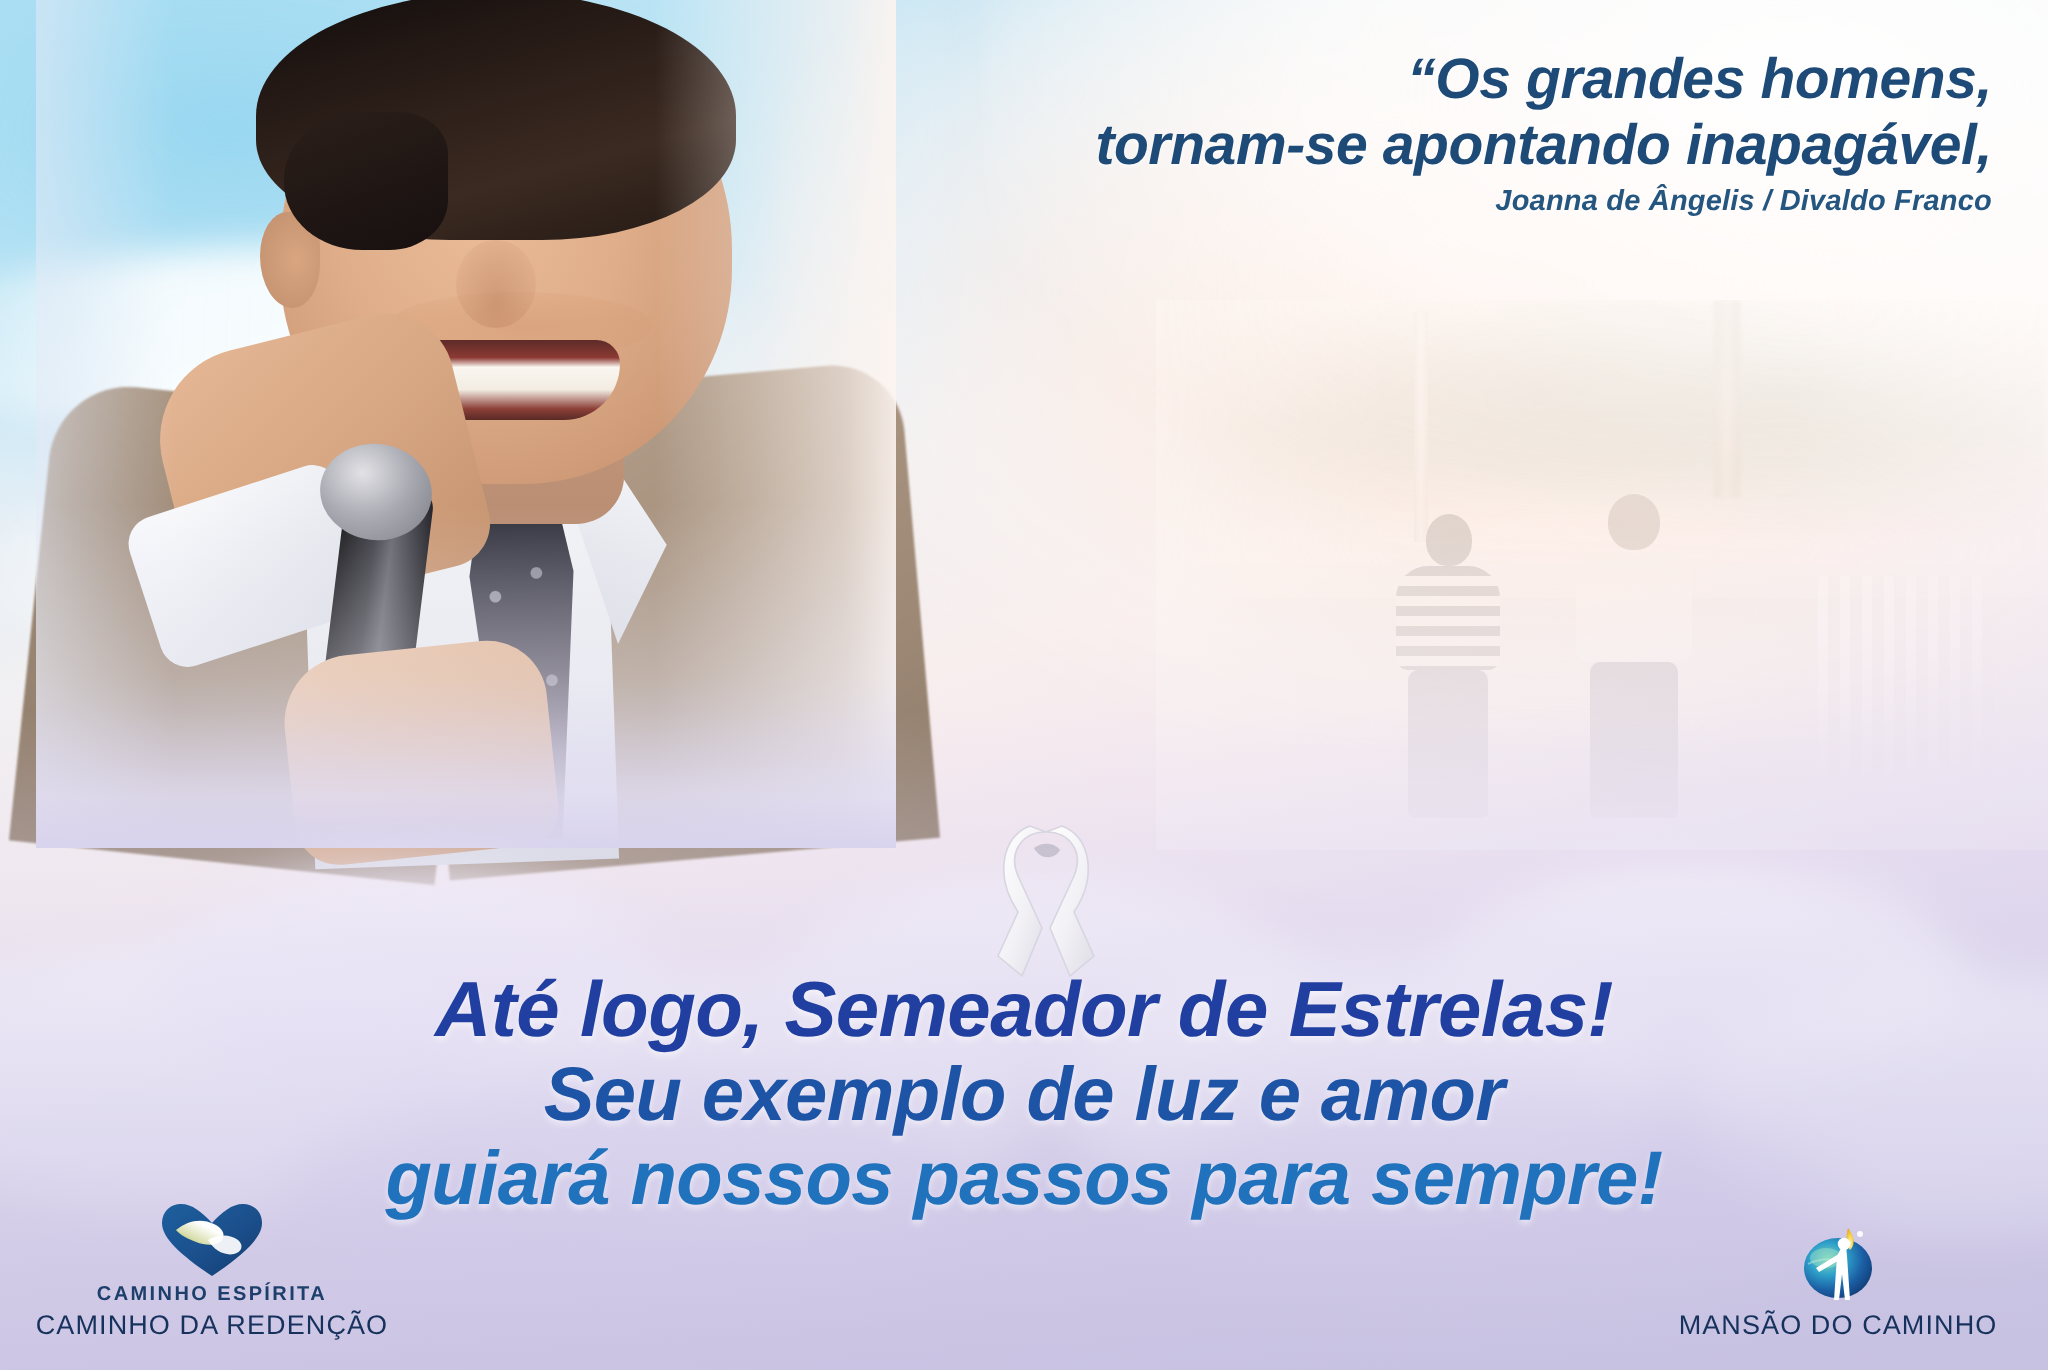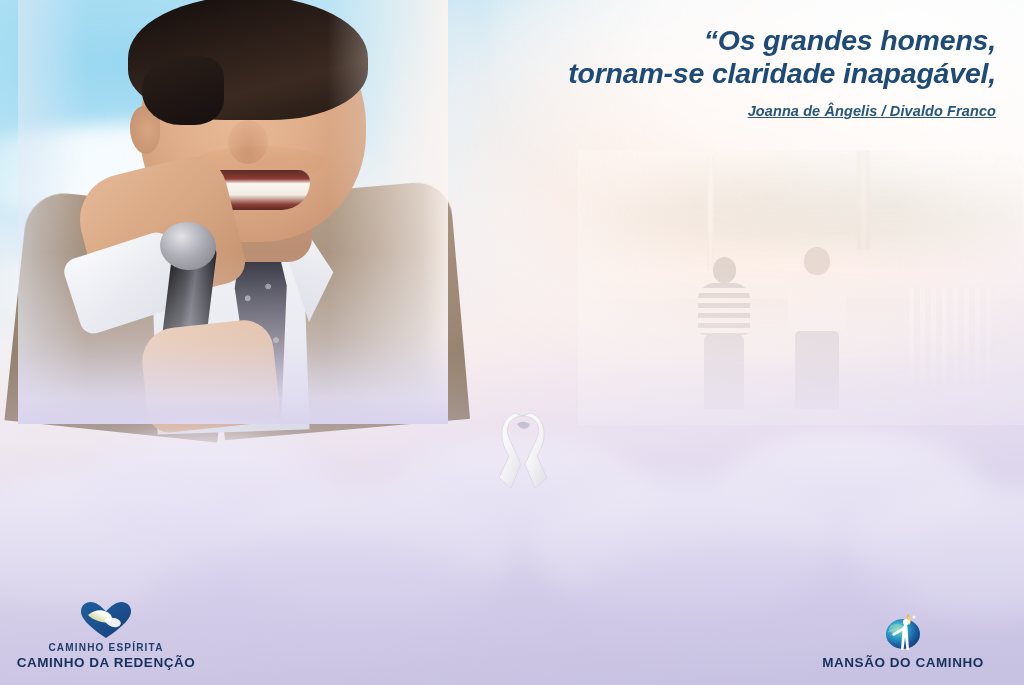--- a/index.html
+++ b/index.html
@@ -370,28 +370,27 @@
     font-style:italic;
     font-weight:bold;
     font-size:28.5px;
     line-height:33px;
     letter-spacing:-0.2px;
     color:#1d4a77;
     white-space:nowrap;
     text-shadow:0 1px 2px rgba(255,255,255,0.75);
   }
   .quote-attr {
-    margin-top:13px;
+    margin-top:3px;
     font-style:italic;
     font-weight:bold;
     font-size:14.5px;
     letter-spacing:0.1px;
     color:#24567f;
     text-shadow:0 1px 2px rgba(255,255,255,0.7);
-    text-decoration:underline;
   }
 
   
   .ribbon-wrap {
     position:absolute;
     left:487px; top:408px;
     width:72px; height:84px;
   }
 
   
@@ -425,32 +424,32 @@
     text-shadow:0 2px 3px rgba(255,255,255,0.5);
   }
 
   
   .logo {
     position:absolute;
     bottom:14px;
     text-align:center;
   }
   .logo.left  { left:8px; width:196px; }
-  .logo.right { right:16px; width:210px; }
+  .logo.right { right:0; width:210px; }
   .logo-mark { display:block; margin:0 auto 3px; }
   .logo-text-sm {
     font-size:10px;
     font-weight:bold;
     letter-spacing:1.2px;
     color:#1d3f6b;
     line-height:1.25;
   }
   .logo-text-lg {
     font-size:13.5px;
-    font-weight:bold;
+    font-weight:normal;
     letter-spacing:0.55px;
     color:#16325c;
     line-height:1.22;
   }
 </style>
 </head>
 <body>
 
 <div class="poster">
 
@@ -516,39 +515,44 @@
     <div class="cloud" style="left:52%;  top:38%; width:30%; height:40%; background:rgba(255,255,255,0.80);"></div>
     <div class="cloud" style="left:70%;  top:24%; width:26%; height:34%; background:rgba(252,249,254,0.74);"></div>
     <div class="cloud" style="left:82%;  top:40%; width:28%; height:40%; background:rgba(255,255,255,0.80);"></div>
     <div class="cloud" style="left:14%;  top:56%; width:34%; height:36%; background:rgba(224,218,242,0.62);"></div>
     <div class="cloud" style="left:56%;  top:58%; width:34%; height:36%; background:rgba(220,214,240,0.58);"></div>
     <div class="cloud-veil"></div>
   </div>
 
   <div class="quote-block">
     <div class="quote-line">“Os grandes homens,</div>
-    <div class="quote-line">tornam-se claridade inapagável,</div>
+    <div class="quote-line">tornam-se apontando inapagável,</div>
     <div class="quote-attr">Joanna de Ângelis / Divaldo Franco</div>
   </div>
 
   <div class="ribbon-wrap">
     <svg width="72" height="84" viewBox="0 0 72 84" aria-hidden="true">
       <defs>
         <linearGradient id="rib" x1="0" y1="0" x2="1" y2="1">
           <stop offset="0%" stop-color="#ffffff"></stop>
           <stop offset="55%" stop-color="#f2f1f5"></stop>
           <stop offset="100%" stop-color="#dedce6"></stop>
         </linearGradient>
       </defs>
       <path d="M36 8 C24 8 17 18 22 30 L34 56 L24 80 L12 70 L22 48 C10 30 14 10 28 5 Z" fill="url(#rib)" stroke="#d7d5e0" stroke-width="0.8"></path>
       <path d="M36 8 C48 8 55 18 50 30 L38 56 L48 80 L60 70 L50 48 C62 30 58 10 44 5 Z" fill="url(#rib)" stroke="#d7d5e0" stroke-width="0.8"></path>
       <path d="M30 16 C34 13 40 13 43 17 C40 22 33 22 30 16 Z" fill="#b9b6c6" opacity="0.75"></path>
     </svg>
   </div>
 
+  <div class="message">
+    <div class="msg-line l1">Até logo, Semeador de Estrelas!</div>
+    <div class="msg-line l2">Seu exemplo de luz e amor</div>
+    <div class="msg-line l3">guiará nossos passos para sempre!</div>
+  </div>
 
   <div class="logo left">
     <svg class="logo-mark" width="52" height="38" viewBox="0 0 52 38" aria-hidden="true">
       <defs>
         <linearGradient id="heartg" x1="0" y1="0" x2="1" y2="1">
           <stop offset="0%" stop-color="#1d5f9e"></stop>
           <stop offset="55%" stop-color="#1b4f8c"></stop>
           <stop offset="100%" stop-color="#133c6e"></stop>
         </linearGradient>
         <linearGradient id="handg" x1="0" y1="1" x2="1" y2="0">

